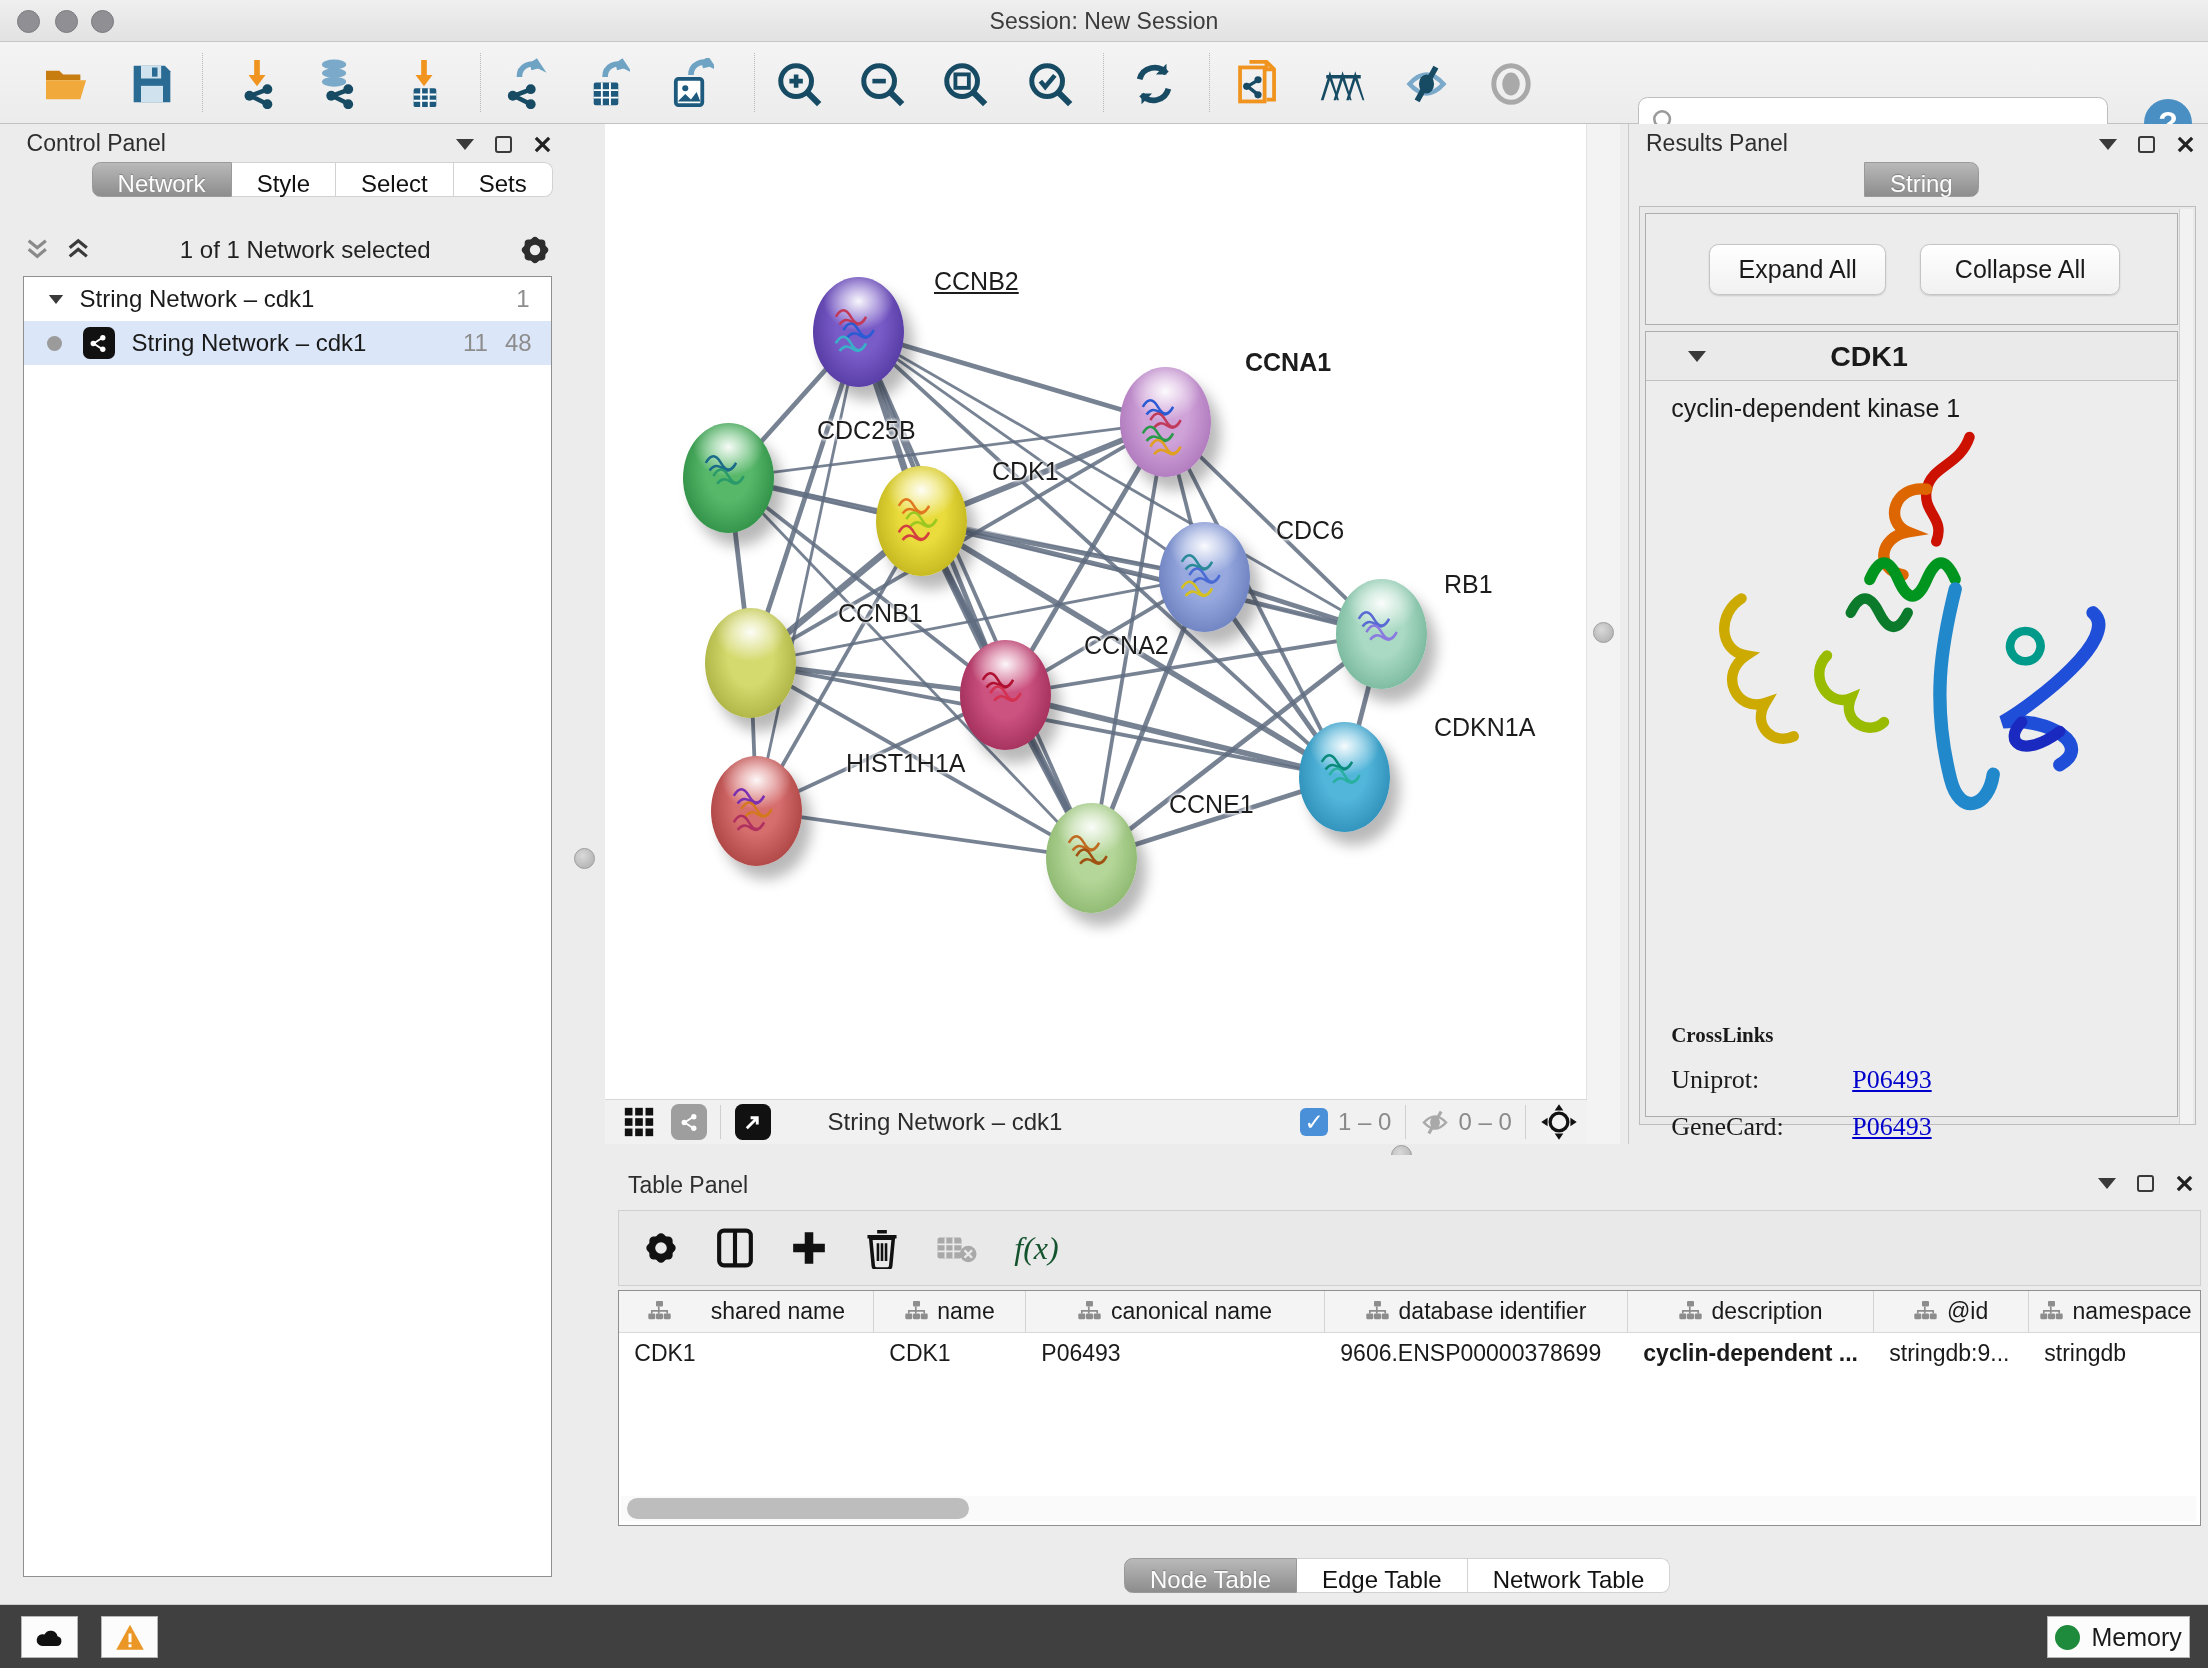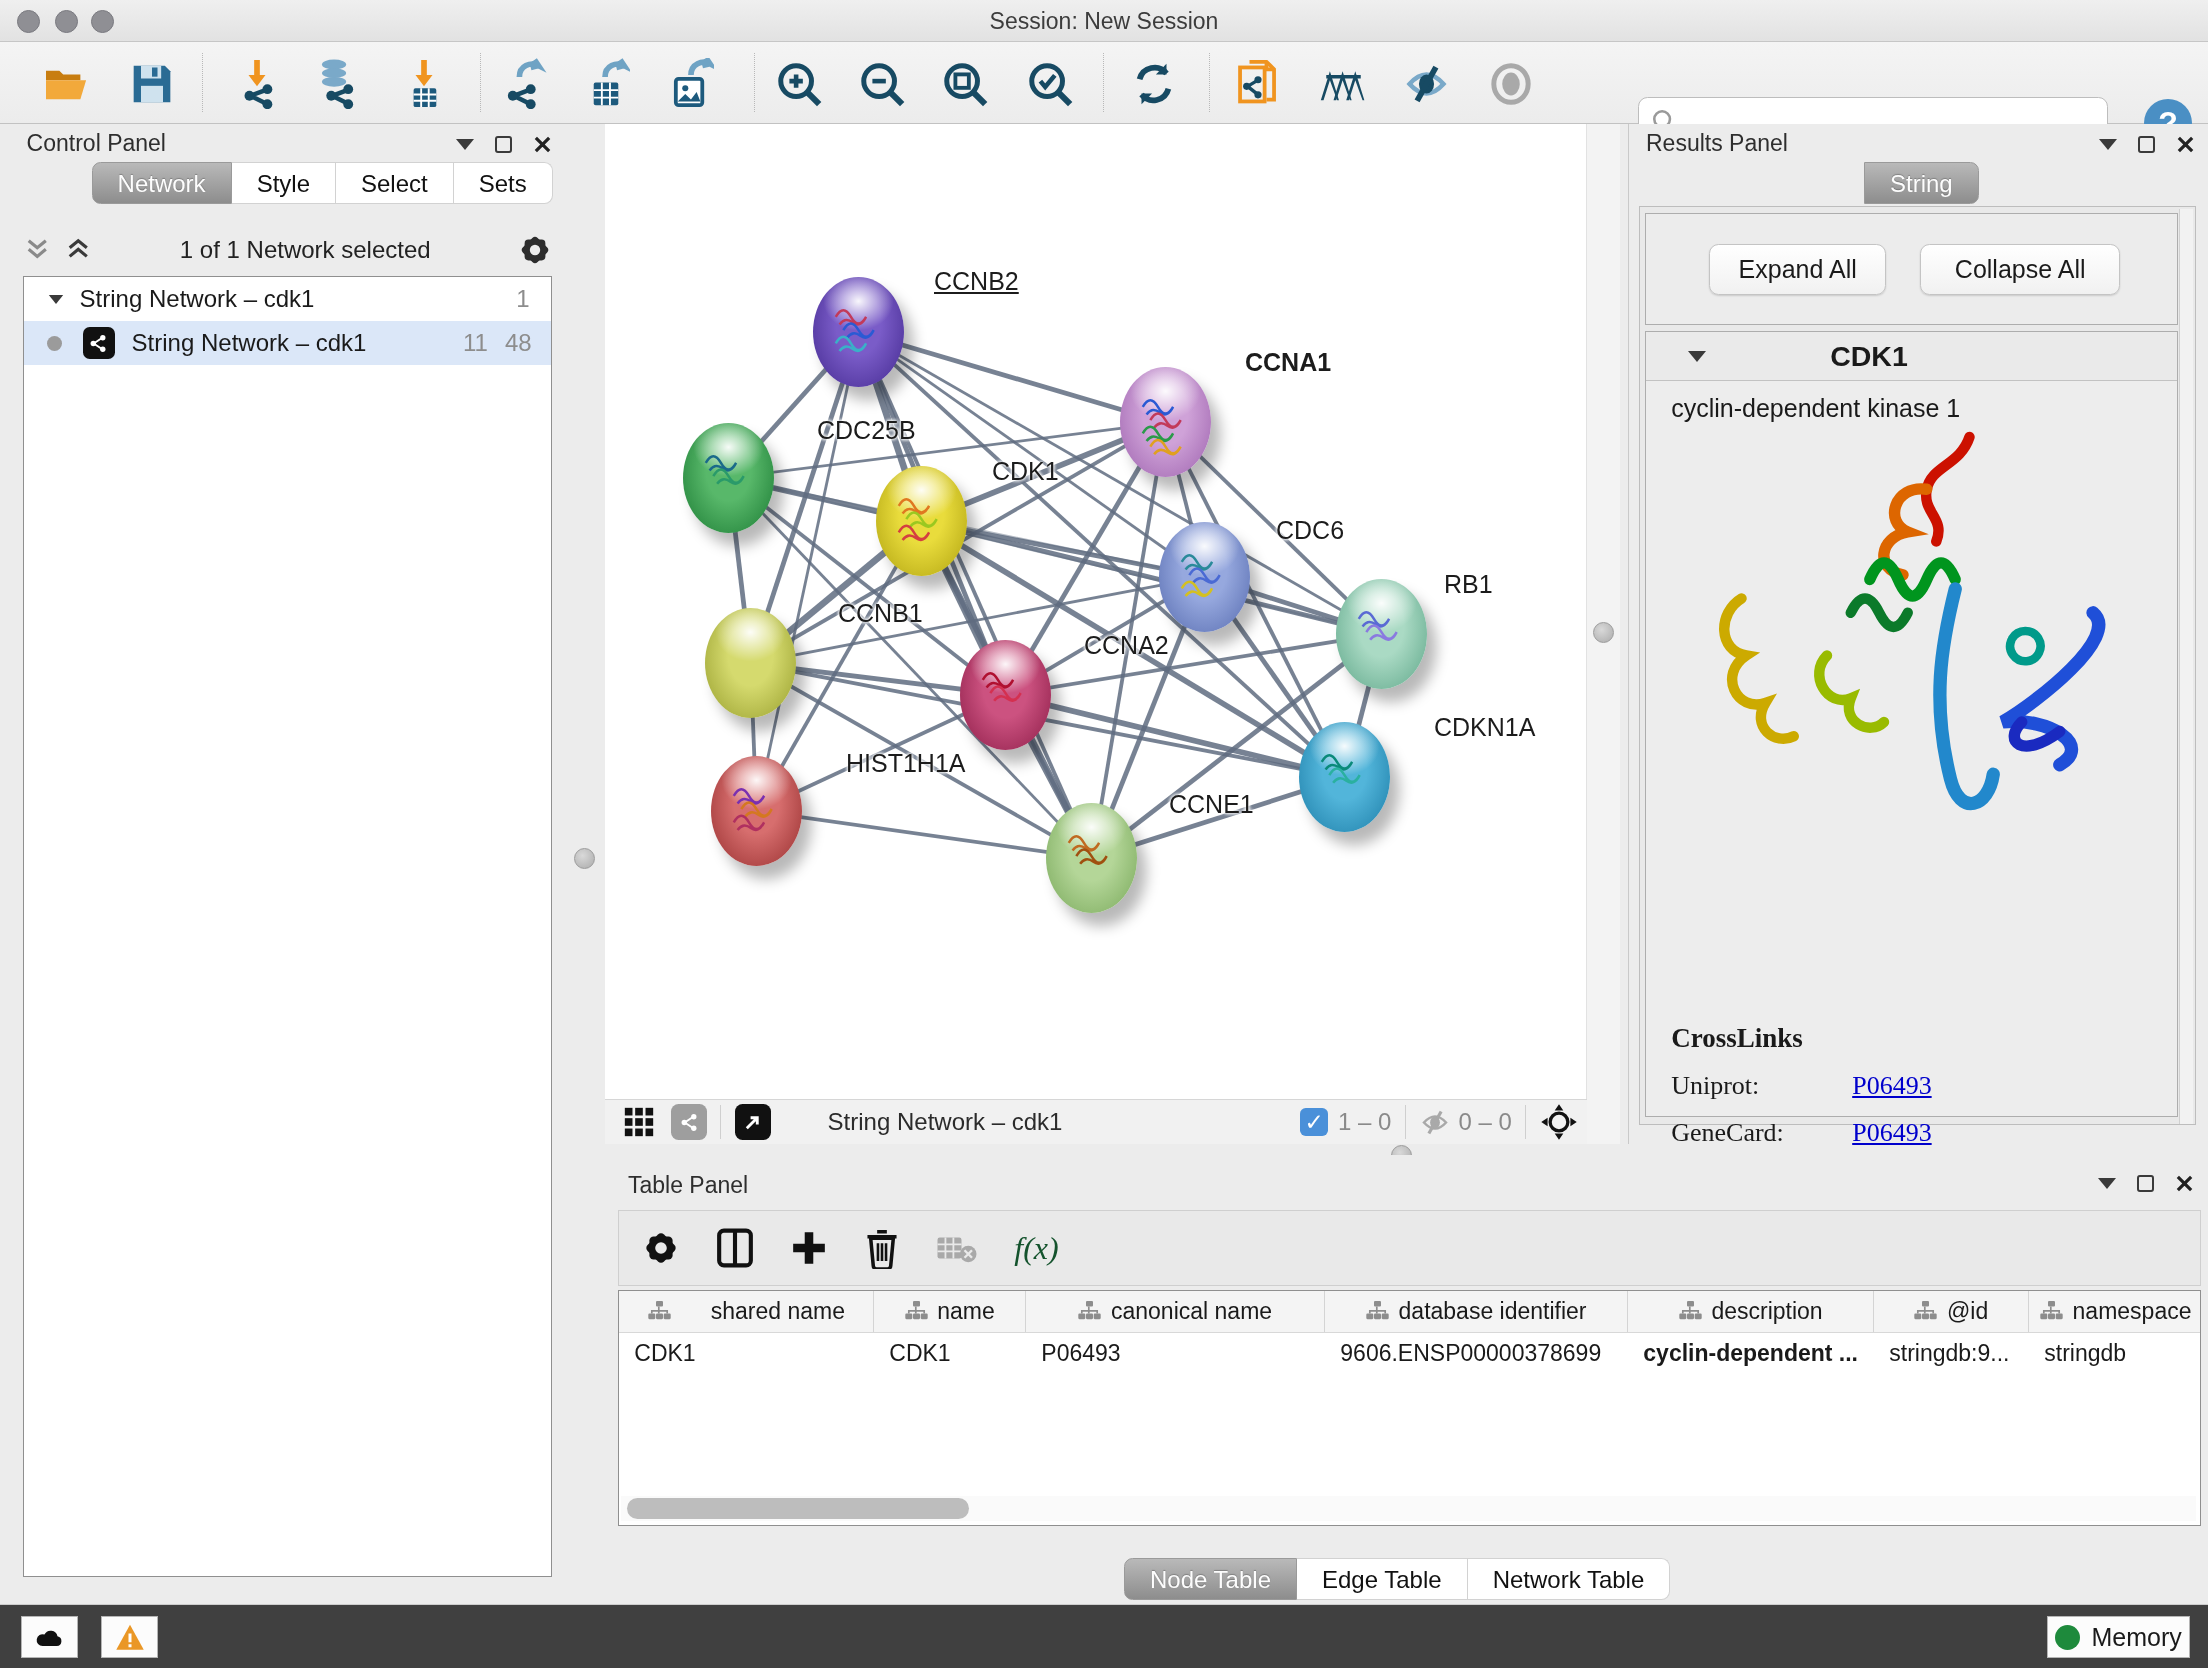--- a/index.html
+++ b/index.html
@@ -26,21 +26,21 @@
     background:#4a8fc4;color:#fff;font-size:32px;font-weight:bold;display:flex;align-items:center;justify-content:center;}
 
   
   .panel-title{font-size:23px;color:#2e2e2e;}
   .ph-icons{position:absolute;display:flex;gap:21px;align-items:center;}
   .tri-down{width:0;height:0;border-left:9.5px solid transparent;border-right:9.5px solid transparent;border-top:11.4px solid #3a3a3a;}
   .sq{width:17px;height:17px;border:2.4px solid #3a3a3a;border-radius:2.9px;}
 
   
   .tabs{display:flex;}
-  .tab{height:42px;line-height:42px;padding:0 25px;font-size:24px;background:#fff;
+  .tab{height:35px;line-height:42px;padding:0 25px;font-size:24px;background:#fff;
     border:1px solid #d2d2d2;border-left:none;color:#111;}
   .tab:first-child{border-left:1px solid #d2d2d2;border-radius:8.6px 0 0 8.6px;}
   .tab:last-child{border-radius:0 8.6px 8.6px 0;}
   .tab.sel{background:linear-gradient(#b9b9b9,#8d8d8d);color:#fdfdfd;border-color:#9a9a9a;
     text-shadow:0 -1px 1px rgba(0,0,0,.25);}
 
   
   .control-panel{position:absolute;left:7.6px;top:124px;width:556px;height:1476px;background:#ececec;}
   .cp-tabs{position:absolute;left:84px;top:38px;}
   .cp-row{position:absolute;left:15px;top:99px;width:529px;height:53px;display:flex;align-items:center;}
@@ -77,21 +77,21 @@
   .rp-tab{position:absolute;left:235px;top:38px;}
   .rp-outer{position:absolute;left:9.5px;top:82px;width:557px;height:919px;background:#e9e9e9;border:1px solid #bdbdbd;}
   .rp-btnbox{position:absolute;left:5.7px;top:5.7px;width:533px;height:112px;border:1px solid #adadad;background:#ececec;}
   .rp-btn{position:absolute;top:30px;height:51px;background:linear-gradient(#fff,#f1f1f1);border:1px solid #c4c4c4;
     border-radius:9.5px;font-size:25px;display:flex;align-items:center;justify-content:center;box-shadow:0 1px 1.9px rgba(0,0,0,.15);}
   .gene-box{position:absolute;left:5.7px;top:124px;width:533px;height:786px;border:1px solid #adadad;background:#ededed;}
   .gene-head{height:49px;border-bottom:1px solid #c2c2c2;display:flex;align-items:center;background:#eaeaea;}
   .gene-name{font-size:28.5px;font-weight:bold;margin-left:124px;}
   .gene-desc{font-size:25px;margin:13.3px 0 0 25px;}
   .crosslinks{position:absolute;left:25px;top:691px;font-family:"Liberation Serif","DejaVu Serif",serif;font-size:26px;}
-  .cl-title{font-weight:bold;font-size:27px;}
+  .cl-title{font-weight:bold;font-size:21px;}
   .cl-row{display:flex;margin-top:17px;}
   .cl-label{width:181px;}
   .cl-link{color:#0000cc;text-decoration:underline;}
   .rp-scroll{position:absolute;right:1.9px;top:1.9px;width:13.3px;height:915px;background:#f2f2f2;border-left:1px solid #d0d0d0;}
 
   
   .table-panel{position:absolute;left:605px;top:1155px;width:1604px;height:445px;background:#ececec;}
   .tp-title{position:absolute;left:23px;top:17px;}
   .tp-toolbar{position:absolute;left:13.3px;top:55px;width:1583px;height:76px;background:#e9e9e9;border:1px solid #cfcfcf;
     display:flex;align-items:center;gap:36px;padding-left:23px;}

